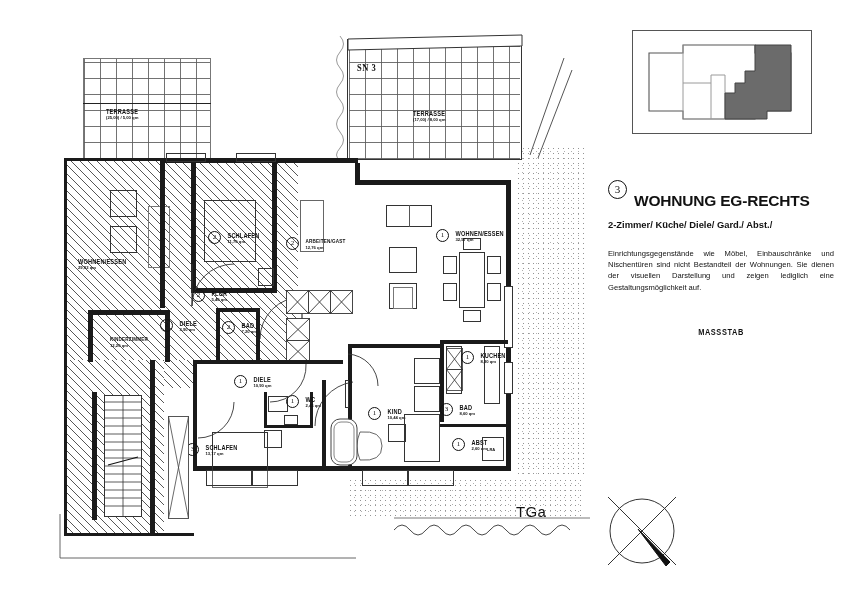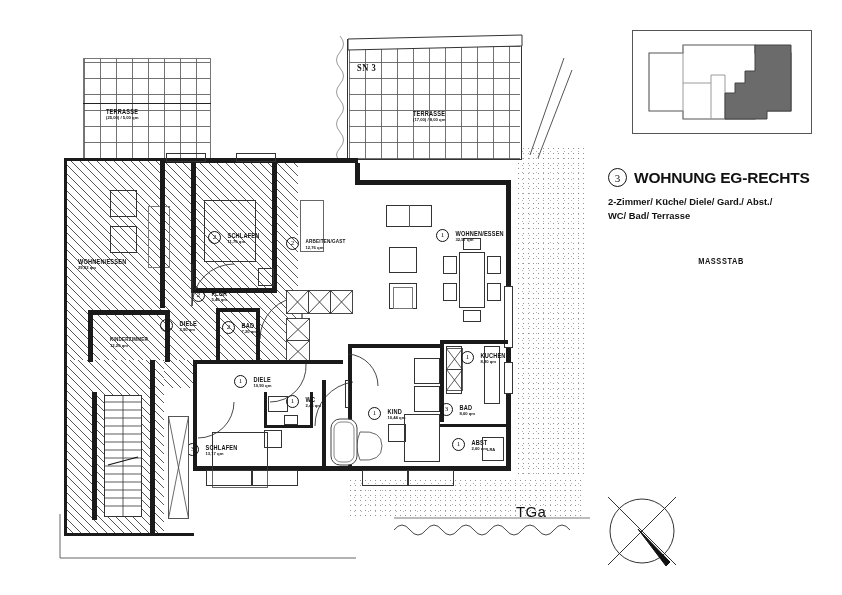--- a/index.html
+++ b/index.html
@@ -61,21 +61,21 @@
   
   #keyplan{position:absolute;left:632px;top:30px;width:180px;height:104px;
            border:1px solid #555;box-sizing:border-box;background:#fff;}
   #keyplan svg{display:block;}
 
   #titleblock{position:absolute;left:608px;top:168px;width:226px;}
   .tb-head{display:flex;align-items:center;gap:7px;}
   .tb-circle{width:17px;height:17px;border:1px solid #111;border-radius:50%;
              display:flex;align-items:center;justify-content:center;font-size:11px;
              font-family:"Liberation Serif",serif;flex:none;}
-  .tb-title{font-size:15.5px;font-weight:700;letter-spacing:-.2px;}
+  .tb-title{font-size:15.5px;font-weight:700;letter-spacing:-.2px;margin-top:24px;}
   .tb-sub{margin-top:8px;font-size:9.4px;font-weight:700;line-height:13.5px;}
   .tb-note{margin-top:16px;font-size:7.6px;line-height:11.4px;text-align:justify;}
   .tb-scale-lbl{margin-top:34px;text-align:center;font-size:7.4px;font-weight:700;letter-spacing:.6px;
                 transform:scaleY(1.25);}
   .tb-scale-val{margin-top:7px;text-align:center;font-size:21px;font-weight:700;letter-spacing:-.5px;}
 
   #northarrow{position:absolute;left:596px;top:488px;width:92px;height:86px;}
   #tga{position:absolute;left:516px;top:503px;font-size:15px;letter-spacing:.3px;}
 </style>
 </head>
@@ -434,22 +434,22 @@
     </svg>
   </div>
 
   <div id="titleblock">
     <div class="tb-head">
       <div class="tb-circle">3</div>
       <div class="tb-title">WOHNUNG EG-RECHTS</div>
     </div>
     <div class="tb-sub">
       <div>2-Zimmer/ Küche/ Diele/ Gard./ Abst./</div>
-      <div>WC/ Bad/ Terrasse</div>
-    </div>
+    </div>
+    <div class="tb-note">Einrichtungsgegenstände wie Möbel, Einbauschränke und Nischentüren sind nicht Bestandteil der Wohnungen. Sie dienen der visuellen Darstellung und zeigen lediglich eine Gestaltungsmöglichkeit auf.</div>
     <div class="tb-scale-lbl">MASSSTAB</div>
   </div>
 
   <div id="northarrow">
     <svg width="92" height="86" viewBox="0 0 92 86">
       <circle cx="46" cy="43" r="32" fill="none" stroke="#333" stroke-width="1"></circle>
       <line x1="12" y1="9" x2="80" y2="77" stroke="#333" stroke-width="1"></line>
       <line x1="80" y1="9" x2="12" y2="77" stroke="#333" stroke-width="1"></line>
       <path d="M42,41 L70,78 L74,74 Z" fill="#111" stroke="#111" stroke-width="1"></path>
     </svg>

